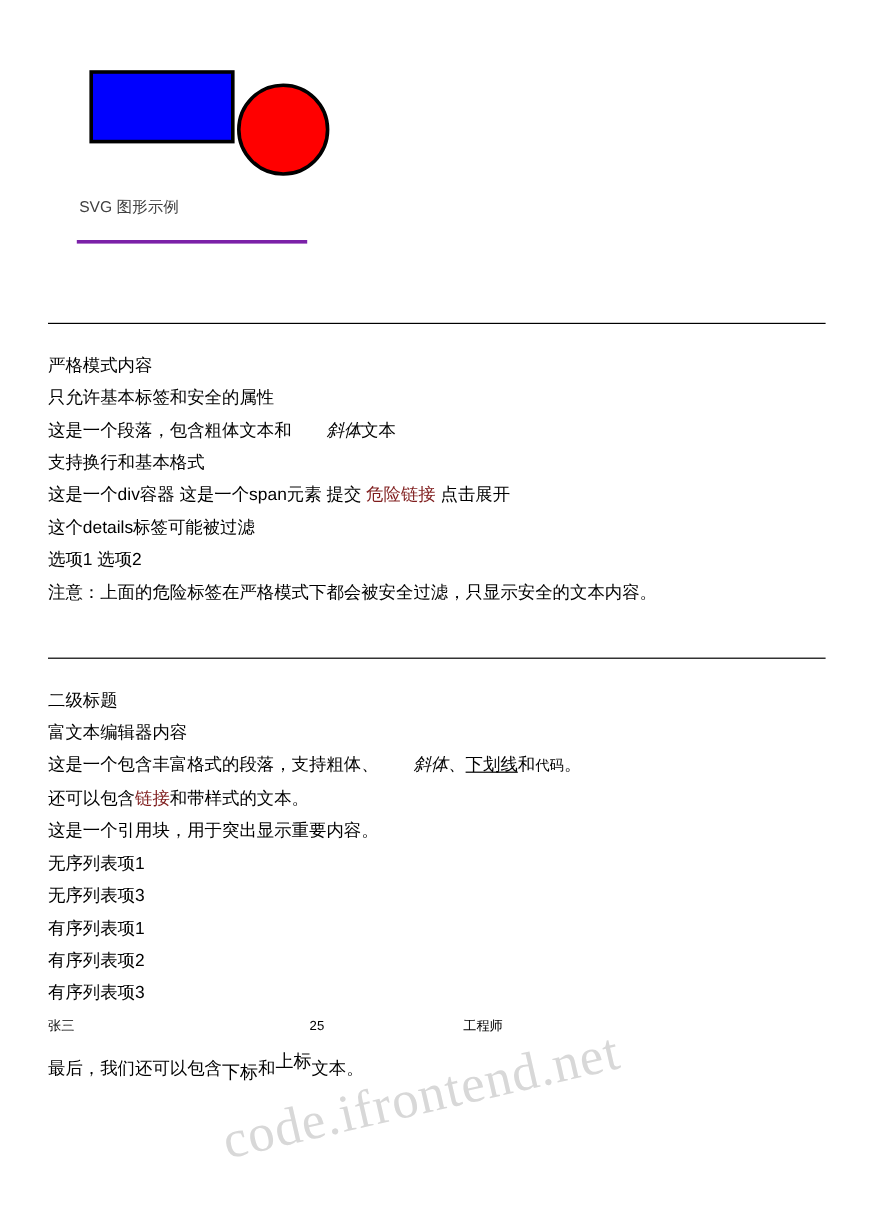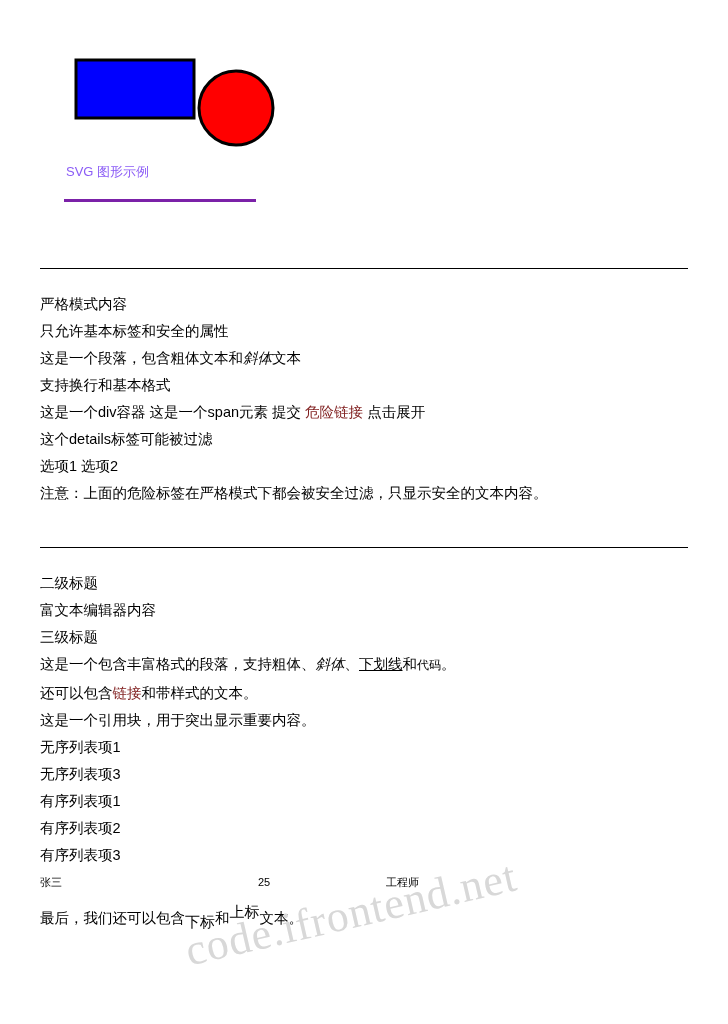--- a/index.html
+++ b/index.html
@@ -37,21 +37,21 @@
     user-select: none;
     white-space: nowrap;
   }
 
   
   .svg-block {
     margin-left: 22px;
     margin-top: 10px;
   }
   .svg-caption {
-    color: #8b5cf6;
+    color: #404040;
     font-size: 13px;
     margin-left: 26px;
     margin-top: 4px;
   }
   .purple-rule {
     width: 192px;
     height: 3px;
     background: #7b21a8;
     margin-left: 24px;
     margin-top: 18px;
@@ -69,21 +69,21 @@
     margin-top: 22px;
   }
   .line {
     font-size: 14.5px;
     line-height: 27px;
     color: #000;
     white-space: nowrap;
   }
 
   .b { font-weight: normal; }
-  .i { font-style: italic; }
+  .i { font-style: italic; margin-left: 29px; }
   .u { text-decoration: underline; }
   .code {
     font-family: "Liberation Mono", monospace;
     font-size: 12px;
   }
   .link {
     color: #7f1d1d;
   }
 
   .table-row {
@@ -133,21 +133,20 @@
     <div class="line">这个details标签可能被过滤</div>
     <div class="line">选项1 选项2</div>
     <div class="line">注意：上面的危险标签在严格模式下都会被安全过滤，只显示安全的文本内容。</div>
   </div>
 
   <hr class="hr hr-2">
 
   <div class="section">
     <div class="line">二级标题</div>
     <div class="line">富文本编辑器内容</div>
-    <div class="line">三级标题</div>
     <div class="line">
       <span>这是一个包含丰富格式的段落，支持</span><span class="b">粗体</span><span>、</span><span class="i">斜体</span><span>、</span><span class="u">下划线</span><span>和</span><span class="code">代码</span><span>。</span>
     </div>
     <div class="line">
       <span>还可以包含</span><span class="link">链接</span><span>和</span><span>带样式</span><span>的文本。</span>
     </div>
     <div class="line">这是一个引用块，用于突出显示重要内容。</div>
 
     <div class="line">无序列表项1</div>
     <div class="line">无序列表项3</div>

